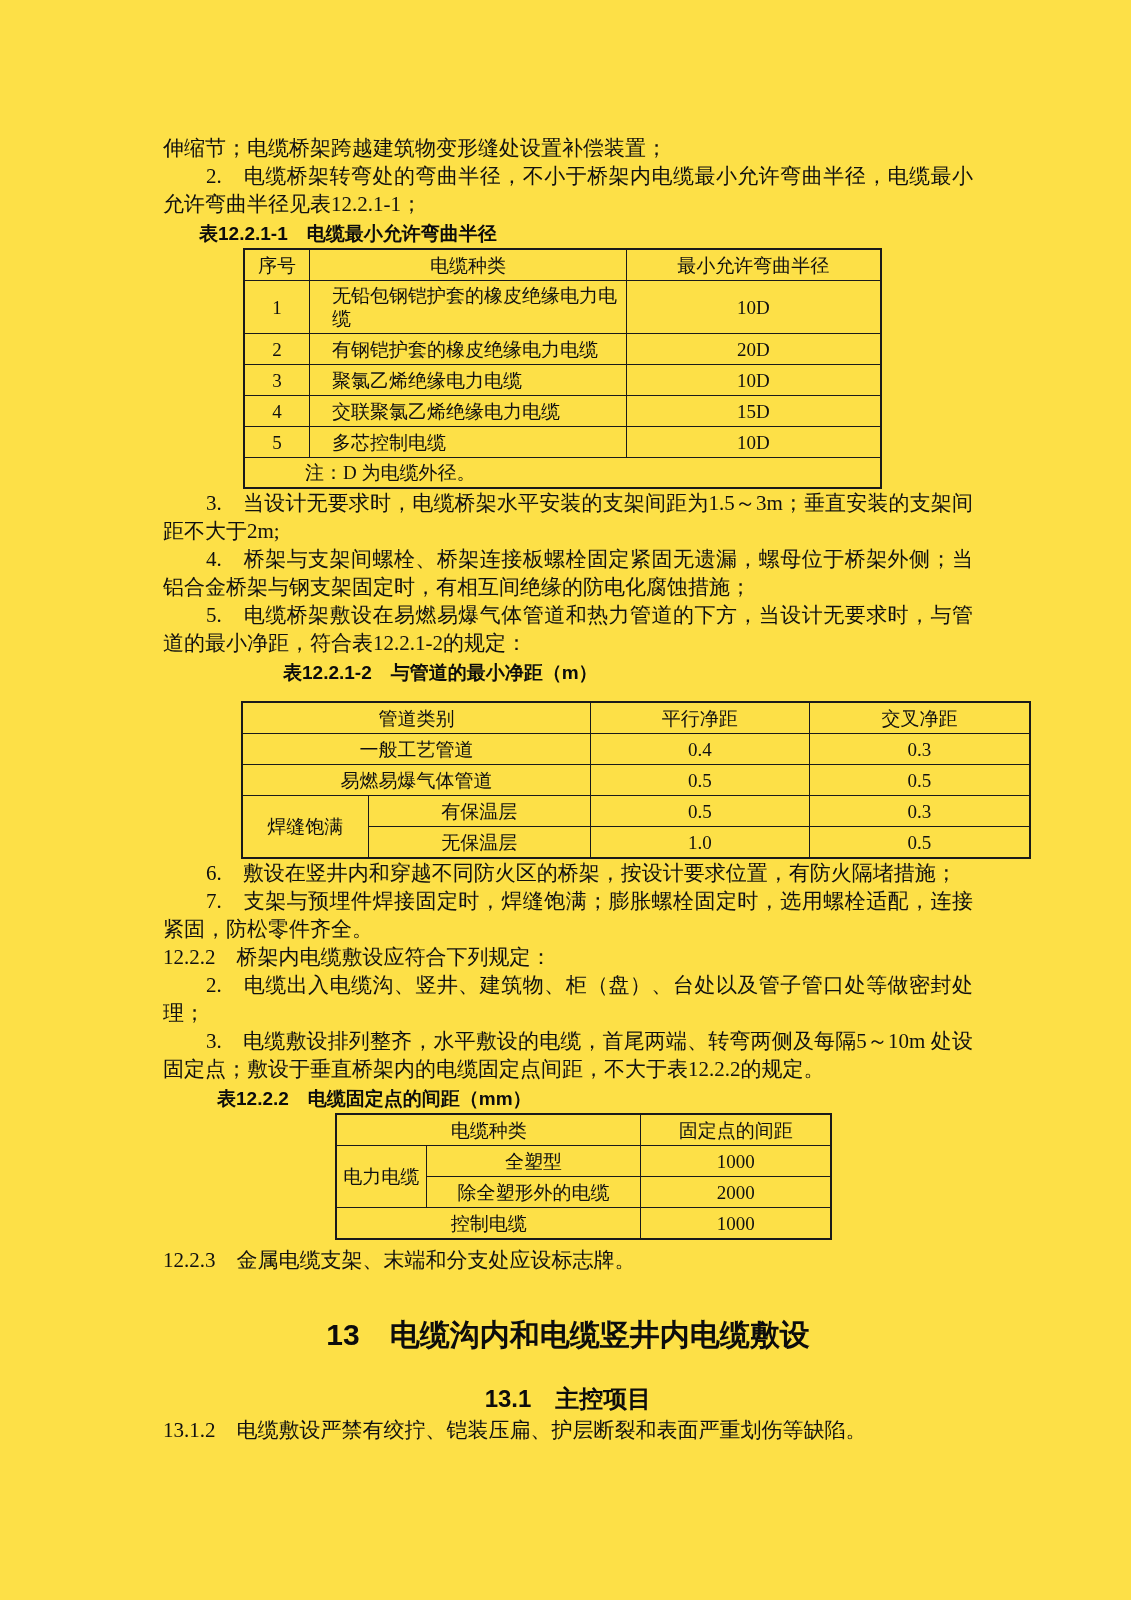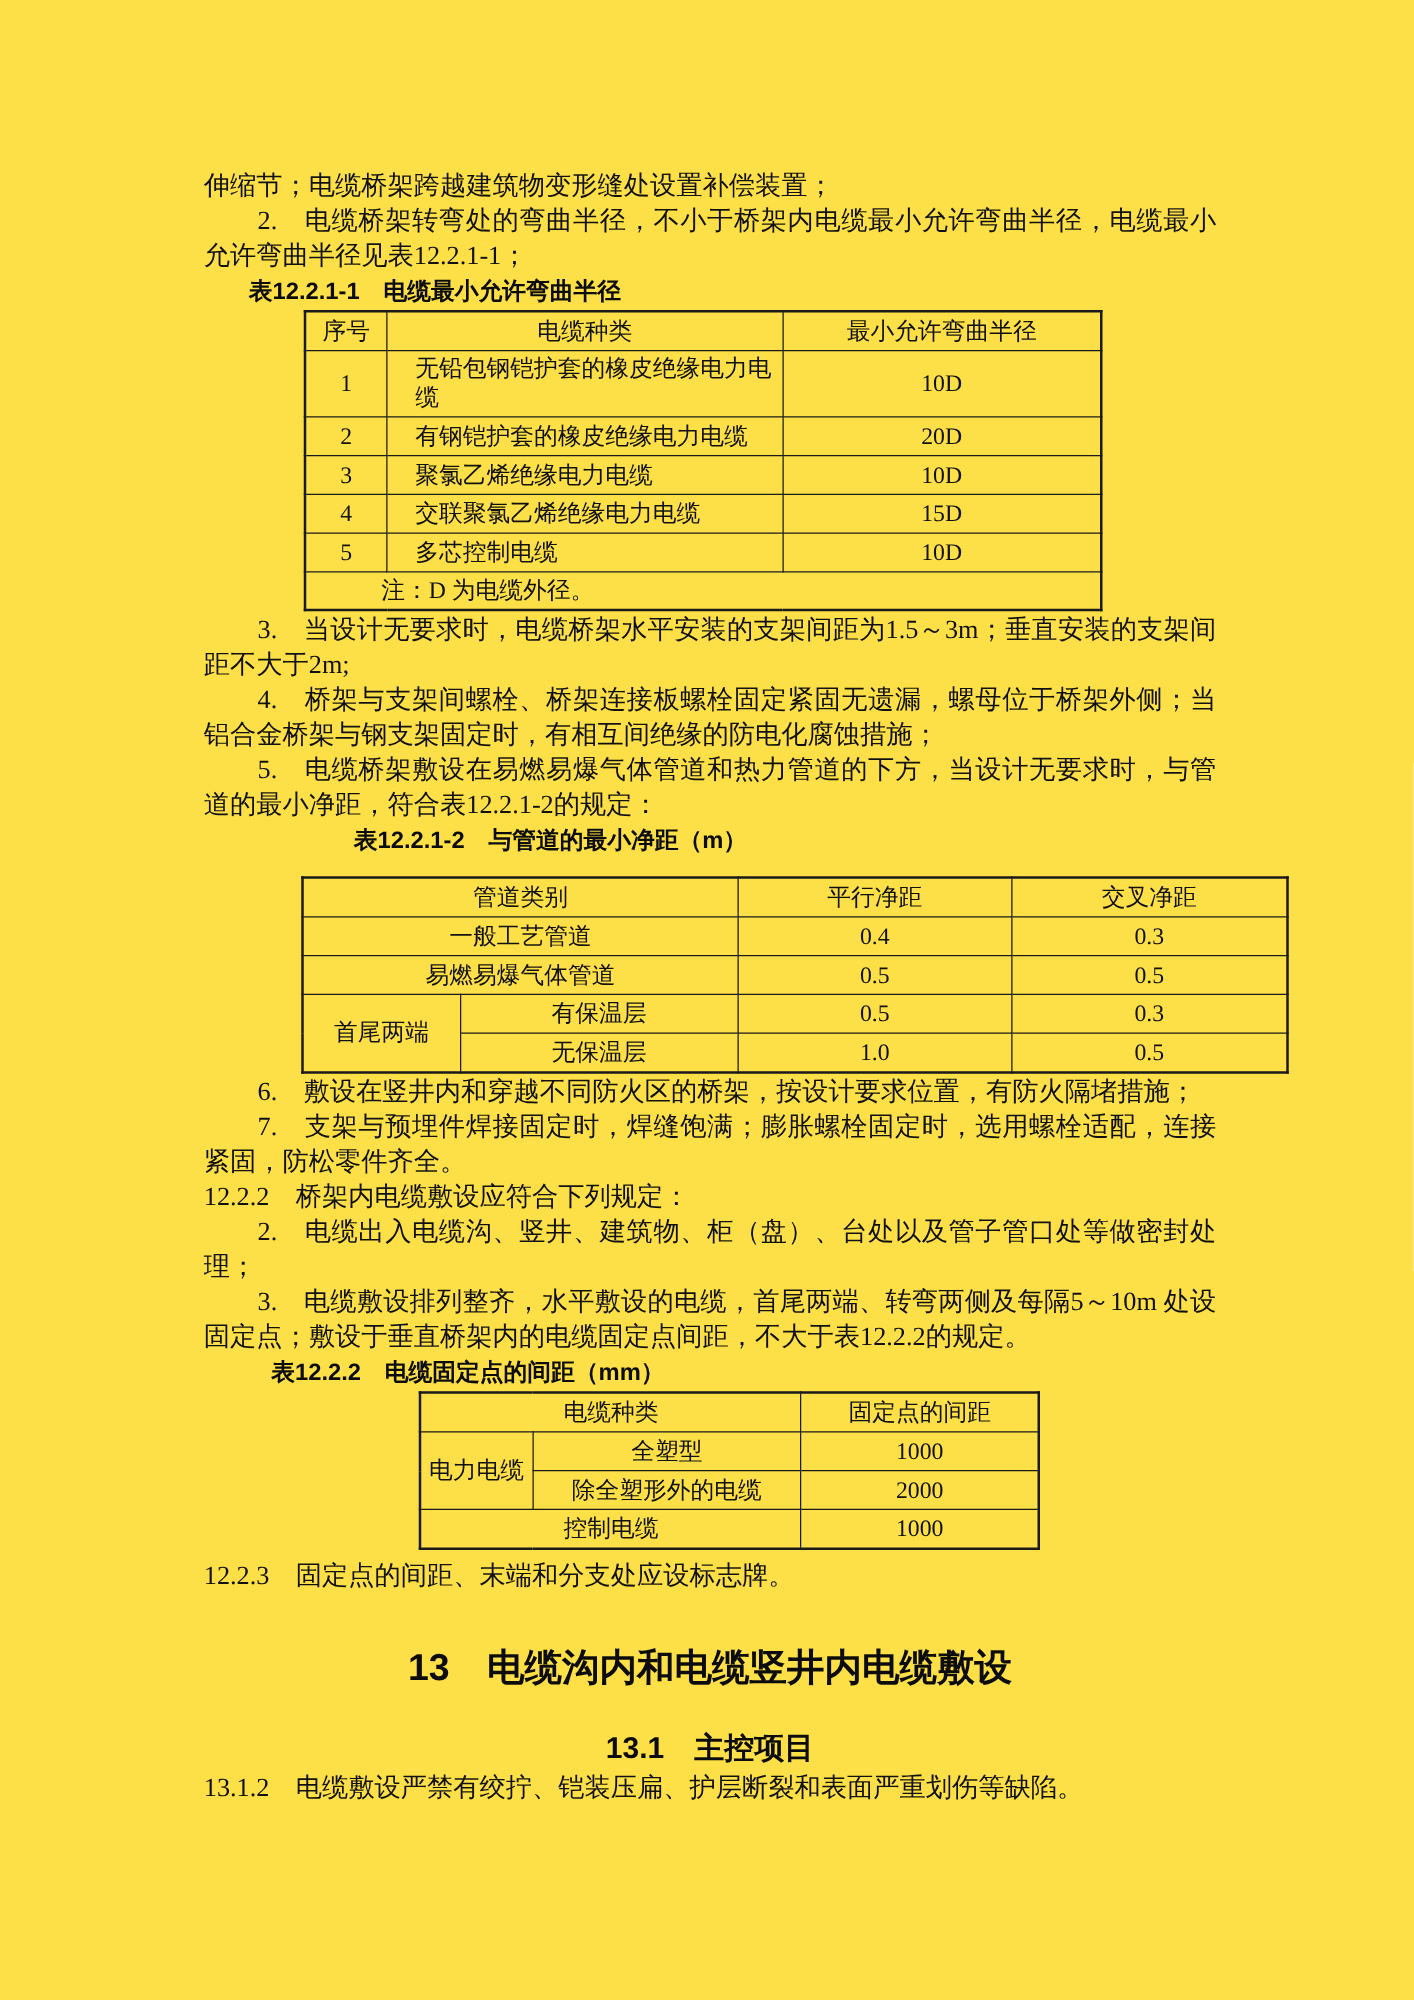--- a/index.html
+++ b/index.html
@@ -146,21 +146,21 @@
           <td colspan="2">一般工艺管道</td>
           <td>0.4</td>
           <td>0.3</td>
         </tr>
         <tr>
           <td colspan="2">易燃易爆气体管道</td>
           <td>0.5</td>
           <td>0.5</td>
         </tr>
         <tr>
-          <td rowspan="2">首尾两端</td>
+          <td rowspan="2">焊缝饱满</td>
           <td>有保温层</td>
           <td>0.5</td>
           <td>0.3</td>
         </tr>
         <tr>
           <td>无保温层</td>
           <td>1.0</td>
           <td>0.5</td>
         </tr>
       </tbody>
@@ -193,21 +193,21 @@
           <td>除全塑形外的电缆</td>
           <td>2000</td>
         </tr>
         <tr>
           <td colspan="2">控制电缆</td>
           <td>1000</td>
         </tr>
       </tbody>
     </table>
 
-    <p class="para mt6">12.2.3　固定点的间距、末端和分支处应设标志牌。</p>
+    <p class="para mt6">12.2.3　金属电缆支架、末端和分支处应设标志牌。</p>
 
     <div class="chapter">13　电缆沟内和电缆竖井内电缆敷设</div>
     <div class="section">13.1　主控项目</div>
 
     <p class="para">13.1.2　电缆敷设严禁有绞拧、铠装压扁、护层断裂和表面严重划伤等缺陷。</p>
 
   </div>
 </div>
 
 </body></html>

